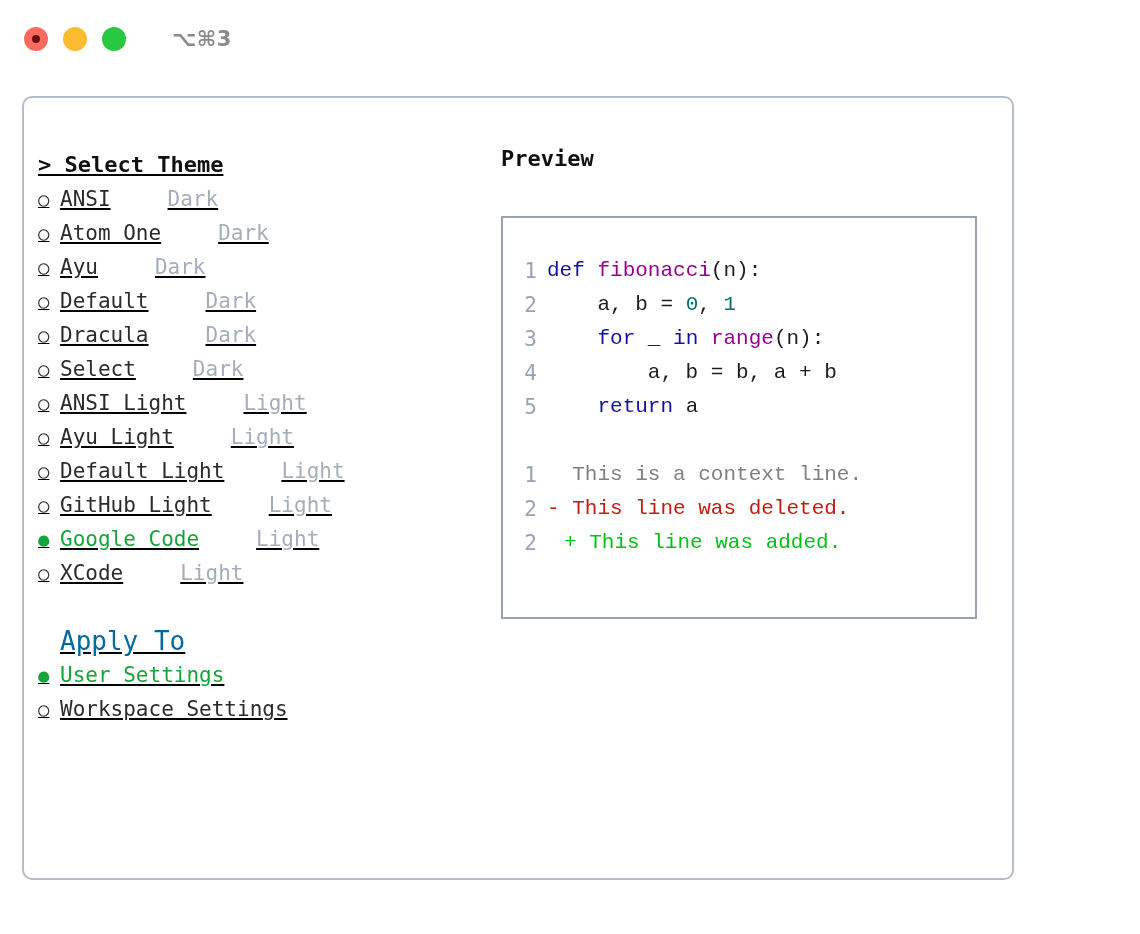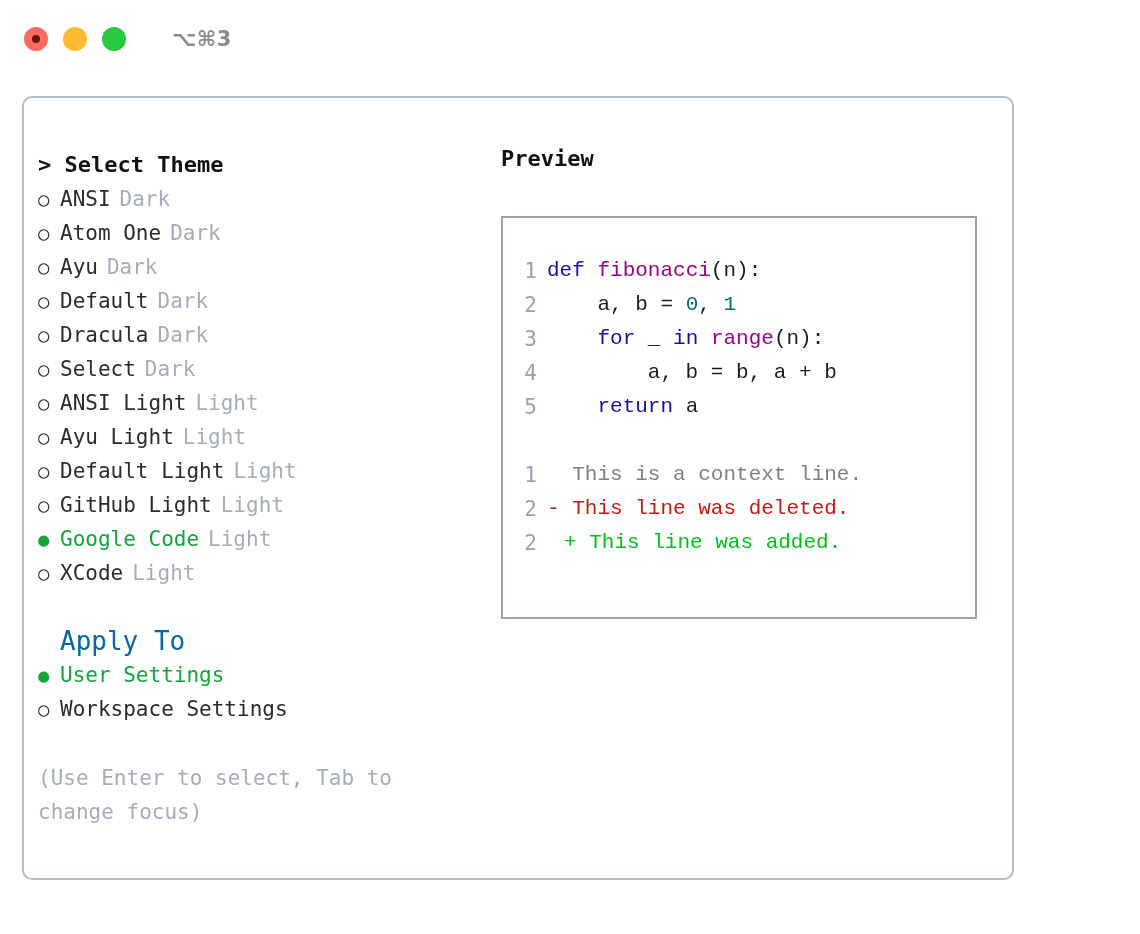--- a/index.html
+++ b/index.html
@@ -87,20 +87,21 @@
     width: 100%;
     height: 100%;
   }
 
   
   .left-col {
     position: absolute;
     left: 14px;
     top: 50px;
     width: 460px;
+    text-decoration: underline;
   }
 
   .col-title {
     font-size: 22px;
     font-weight: bold;
     color: #101010;
     line-height: 34px;
     white-space: pre;
   }
 
@@ -119,20 +120,21 @@
     font-size: 19px;
     color: #2b2b2b;
     line-height: 34px;
   }
   .bullet.sel { color: #14a53a; }
   .opt-name { color: #2b2b2b; }
   .opt-name.sel { color: #14a53a; }
   .opt-cat {
     color: #a5adbb;
     padding-left: 9px;
+    margin-left: 48px;
   }
 
   .spacer-row { height: 34px; }
 
   .group-title {
     font-size: 26px;
     line-height: 34px;
     color: #0369a1;
     padding-left: 22px;
     white-space: pre;
@@ -228,21 +230,20 @@
 
         <div class="spacer-row"></div>
 
         <div class="group-title">Apply To</div>
         <div id="apply-list">
             <div class="opt-row"><span class="bullet sel">●</span><span class="opt-name sel">User Settings</span></div>
             <div class="opt-row"><span class="bullet">○</span><span class="opt-name">Workspace Settings</span></div>
           </div>
       </div>
 
-      <div class="hint">(Use Enter to select, Tab to change focus)</div>
 
       <div class="right-col">
         <div class="col-title">Preview</div>
         <div class="preview-box">
           <div id="code-block">
               <div class="code-line"><span class="lineno">1</span><span class="codetext"><span class="tok-kw">def</span><span class="tok-pln"> </span><span class="tok-fn">fibonacci</span><span class="tok-pln">(n):</span></span></div>
               <div class="code-line"><span class="lineno">2</span><span class="codetext"><span class="tok-pln">    a, b = </span><span class="tok-num">0</span><span class="tok-pln">, </span><span class="tok-num">1</span></span></div>
               <div class="code-line"><span class="lineno">3</span><span class="codetext"><span class="tok-pln">    </span><span class="tok-kw">for</span><span class="tok-pln"> _ </span><span class="tok-kw">in</span><span class="tok-pln"> </span><span class="tok-fn">range</span><span class="tok-pln">(n):</span></span></div>
               <div class="code-line"><span class="lineno">4</span><span class="codetext"><span class="tok-pln">        a, b = b, a + b</span></span></div>
               <div class="code-line"><span class="lineno">5</span><span class="codetext"><span class="tok-pln">    </span><span class="tok-kw">return</span><span class="tok-pln"> a</span></span></div>

